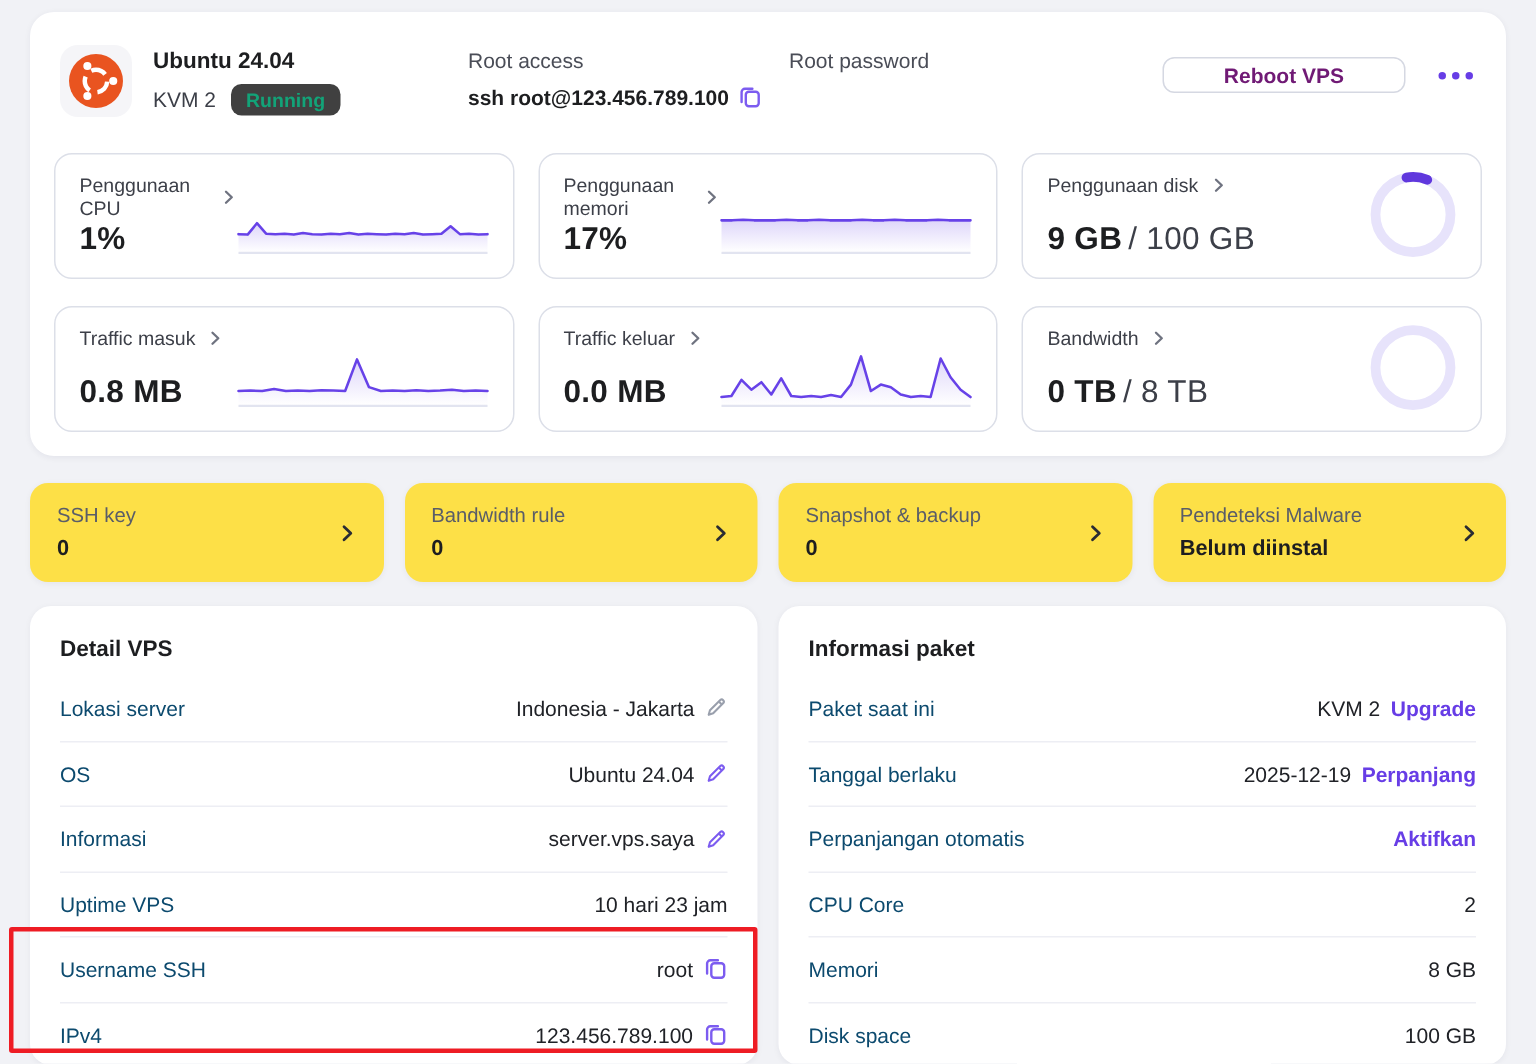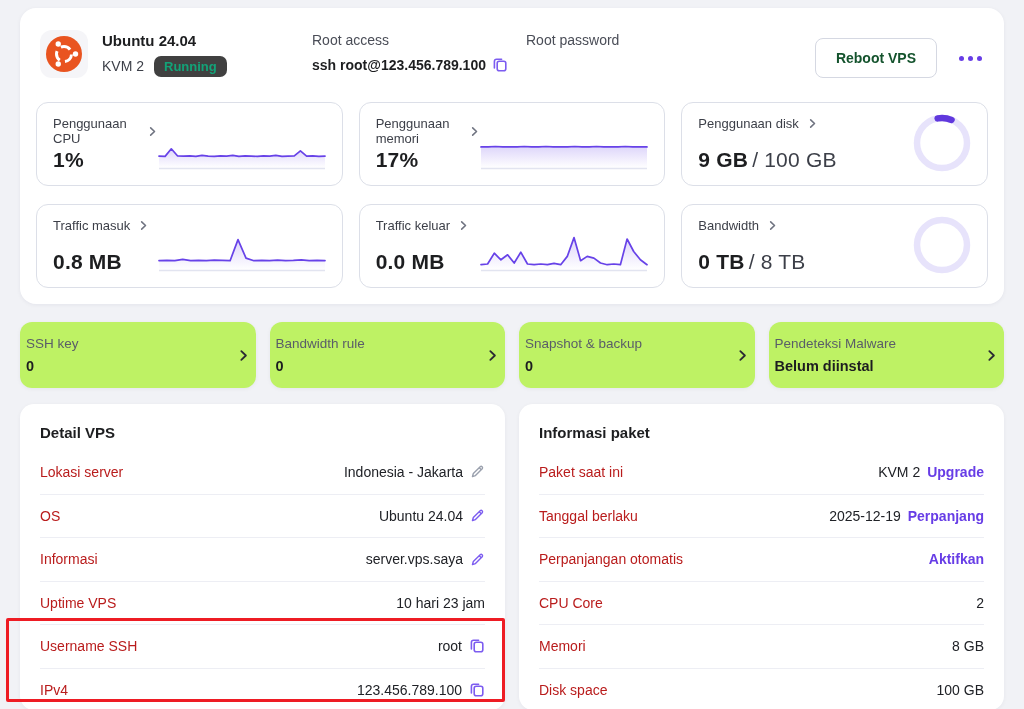--- a/index.html
+++ b/index.html
@@ -31,22 +31,22 @@
   }
   .hcol { padding-top:2px; }
   .hcol .hlabel { font-size:14px; color:#4a4d57; margin-bottom:9px; }
   .hcol .hvalue { font-size:14px; font-weight:700; display:flex; align-items:center; gap:6px; }
   .hcol.access { width:214px; }
   .hcol.pass { flex:1; }
   .linktext { color:#673de6; font-weight:700; font-size:14px; cursor:pointer; }
   .hactions { display:flex; align-items:center; gap:20px; padding-top:8px; }
   .btn-reboot {
     background:#fff; border:1px solid #d5d8e2; border-radius:8px;
-    height:40px; padding:0 20px; font-family:inherit;
-    color:#14532d; font-weight:700; font-size:14px; cursor:pointer;
+    height:24px; padding:0 40px; font-family:inherit;
+    color:#701a75; font-weight:700; font-size:14px; cursor:pointer;
   }
   .kebab { display:flex; gap:4px; cursor:pointer; padding:6px 2px; }
   .kebab i { width:5px; height:5px; border-radius:50%; background:#673de6; display:block; }
 
   
   .mgrid { display:grid; grid-template-columns:repeat(3,1fr); gap:18px 16px; margin-top:12px; }
   .mcard {
     border:1px solid #dcdfe8; border-radius:12px; height:84px;
     padding:13px 16px; display:flex; align-items:flex-end; cursor:pointer; background:#fff;
   }
@@ -54,40 +54,40 @@
   .mhead { display:flex; align-items:center; gap:8px; font-size:13px; color:#3c3f48; }
   .mvalue { font-size:21px; font-weight:700; letter-spacing:.2px; white-space:nowrap; }
   .msuffix { font-size:21px; font-weight:400; color:#3c3f48; margin-left:4px; }
   .chev { flex:none; }
   .spark { flex:none; }
   .donut { flex:none; margin-left:8px; }
 
   
   .srow { display:grid; grid-template-columns:repeat(4,1fr); gap:14px; margin-top:18px; }
   .scard {
-    background:#bef264; border-radius:12px; height:66px; padding:12px 6px;
+    background:#fde047; border-radius:12px; height:66px; padding:12px 18px;
     display:flex; align-items:center; justify-content:space-between;
     box-shadow:0 1px 4px rgba(25,25,60,.05); cursor:pointer;
   }
   .slabel { font-size:13.5px; color:#5a5d68; margin-bottom:7px; }
   .svalue { font-size:14.5px; font-weight:700; }
 
   
   .brow { display:grid; grid-template-columns:1fr 1fr; gap:14px; margin-top:16px; }
   .bigcard {
     background:#fff; border-radius:14px; padding:18px 20px 0;
     box-shadow:0 1px 4px rgba(25,25,60,.05); height:306px; overflow:hidden;
   }
   .bigtitle { font-size:15px; font-weight:700; padding:2px 0 9px; }
   .drow {
     height:43.5px; display:flex; align-items:center; justify-content:space-between;
     border-top:1px solid #edeef4; font-size:14px;
   }
   .drow:first-child { border-top:none; }
-  .dlabel { color:#b91c1c; }
+  .dlabel { color:#0c4a6e; }
   .dval { display:flex; align-items:center; gap:7px; color:#202227; }
   .dlink { color:#673de6; font-weight:700; cursor:pointer; }
   .iconbtn { display:inline-flex; cursor:pointer; }
 
   
   .redbox {
     position:absolute; left:6px; top:618px; width:499px; height:84px;
     border:3px solid #ee1c24; border-radius:2px; pointer-events:none; z-index:50;
   }
 </style>

